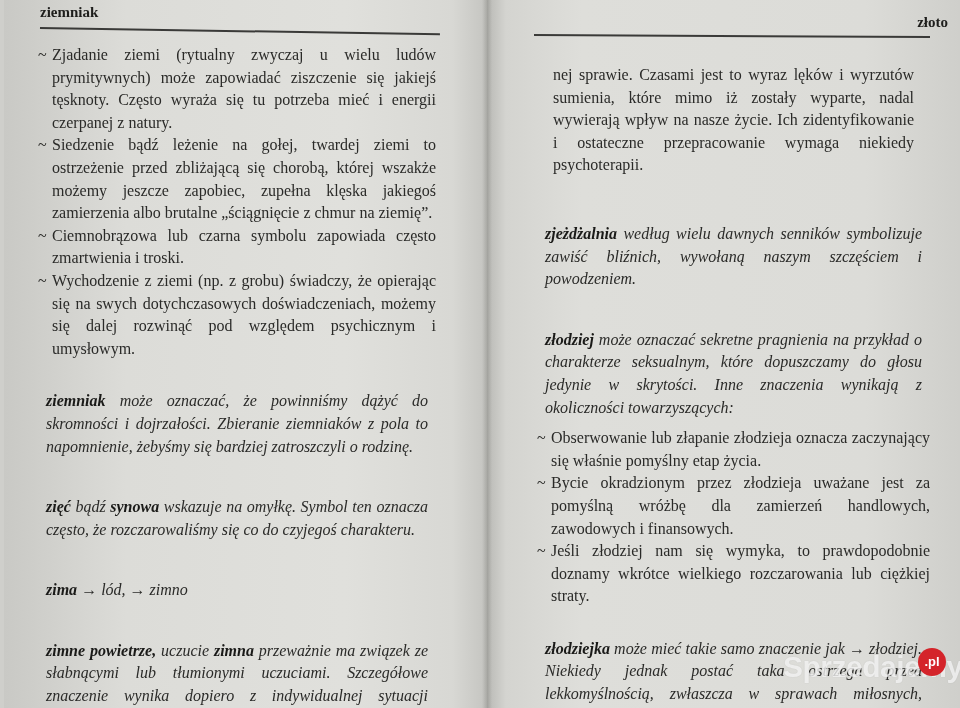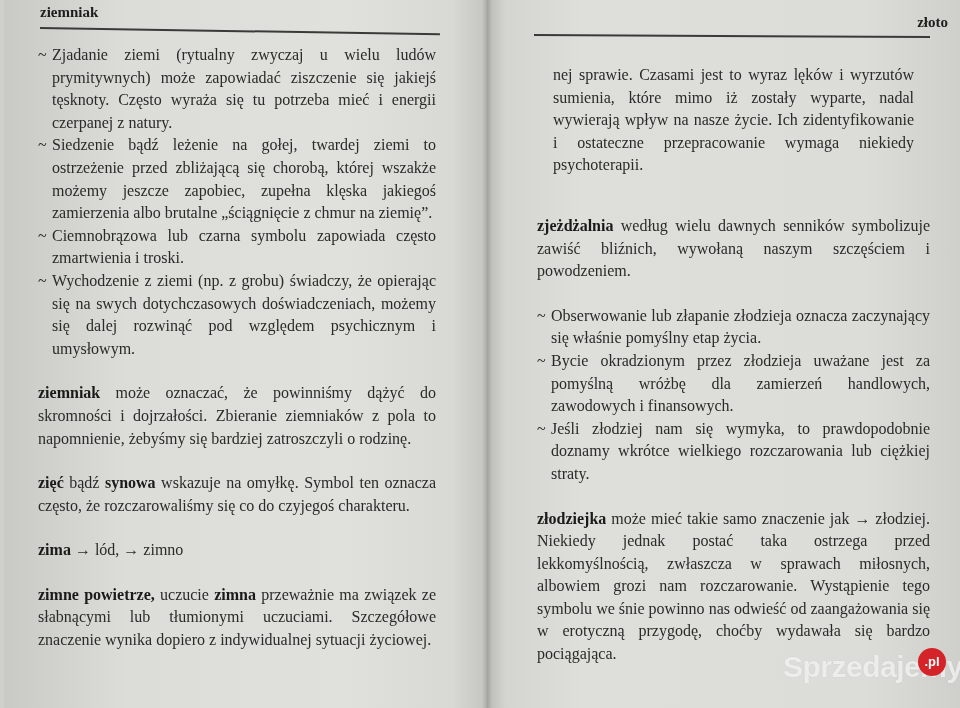--- a/index.html
+++ b/index.html
@@ -35,21 +35,21 @@
   .rule-left { left:36px; top:27px; width:400px; transform:rotate(0.9deg); transform-origin:left; }
   .rule-right { left:47px; top:34px; width:396px; transform:rotate(0.3deg); transform-origin:left; }
 
   .text-block {
     position:absolute; font-size:16px; line-height:22.6px;
     text-align:justify; hyphens:none;
   }
   .left-block { left:34px; top:44px; width:398px; }
   .right-block { left:50px; top:48px; width:393px; }
 
-  .entry { margin:0; }
+  .entry { margin:8px;font-style:italic; }
   .gap { height:22px; }
   .tilde-item { position:relative; padding-left:14px; margin:0; }
   .tilde-item .tilde { position:absolute; left:0; top:0; }
   .para { margin:16px; }
   b { font-weight:bold; color:#1a1a18; }
   .arrow { margin:0 4px; }
 
   .watermark {
     position:absolute; left:783px; top:650px; font-family:"Liberation Sans","DejaVu Sans",sans-serif;
     font-size:30px; font-weight:bold; color:rgba(255,255,255,0.72); letter-spacing:-0.5px;
@@ -93,20 +93,21 @@
   <div class="running-head rh-right">złoto</div>
   <div class="head-rule rule-right"></div>
 
   <div class="text-block right-block">
     <p class="para">nej sprawie. Czasami jest to wyraz lęków i wyrzutów sumienia, które mimo iż zostały wyparte, nadal wywierają wpływ na nasze życie. Ich zidentyfikowanie i ostateczne przepracowanie wymaga niekiedy psychoterapii.</p>
 
     <div class="gap"></div>
     <p class="entry"><b>zjeżdżalnia</b><span> według wielu dawnych senników symbolizuje zawiść bliźnich, wywołaną naszym szczęściem i powodzeniem.</span></p>
 
     <div class="gap"></div>
+    <p class="entry"><b>złodziej</b><span> może oznaczać sekretne pragnienia na przykład o charakterze seksualnym, które dopuszczamy do głosu jedynie w skrytości. Inne znaczenia wynikają z okoliczności towarzyszących:</span></p>
     <p class="tilde-item"><span class="tilde">~</span><span>Obserwowanie lub złapanie złodzieja oznacza zaczynający się właśnie pomyślny etap życia.</span></p>
     <p class="tilde-item"><span class="tilde">~</span><span>Bycie okradzionym przez złodzieja uważane jest za pomyślną wróżbę dla zamierzeń handlowych, zawodowych i finansowych.</span></p>
     <p class="tilde-item"><span class="tilde">~</span><span>Jeśli złodziej nam się wymyka, to prawdopodobnie doznamy wkrótce wielkiego rozczarowania lub ciężkiej straty.</span></p>
 
     <div class="gap"></div>
     <p class="entry"><b>złodziejka</b><span> może mieć takie samo znaczenie jak → złodziej. Niekiedy jednak postać taka ostrzega przed lekkomyślnością, zwłaszcza w sprawach miłosnych, albowiem grozi nam rozczarowanie. Wystąpienie tego symbolu we śnie powinno nas odwieść od zaangażowania się w erotyczną przygodę, choćby wydawała się bardzo pociągająca.</span></p>
 
     <div class="gap"></div>
 
   </div>

